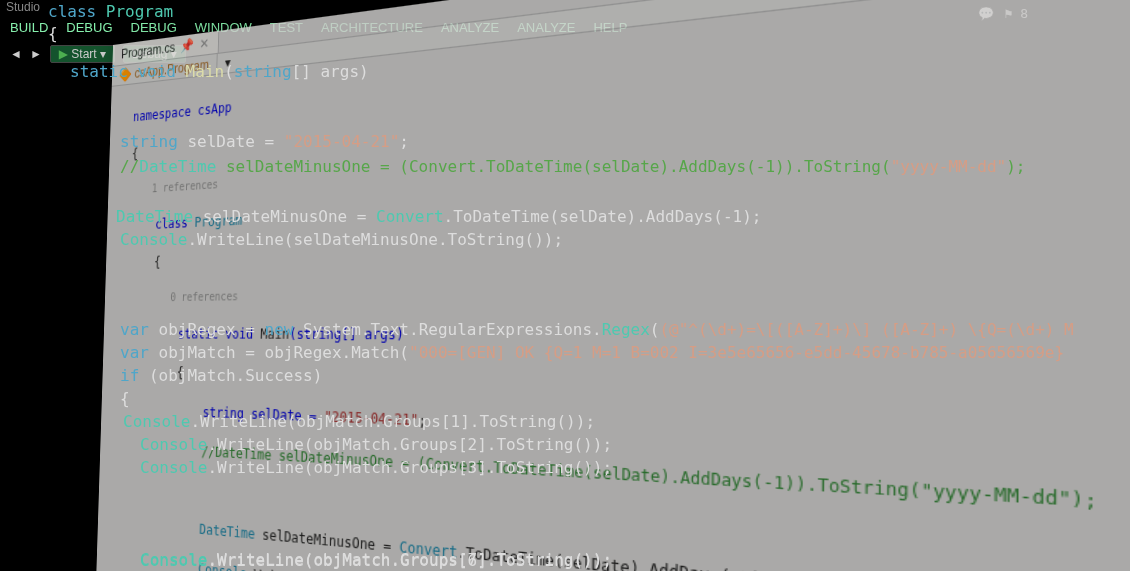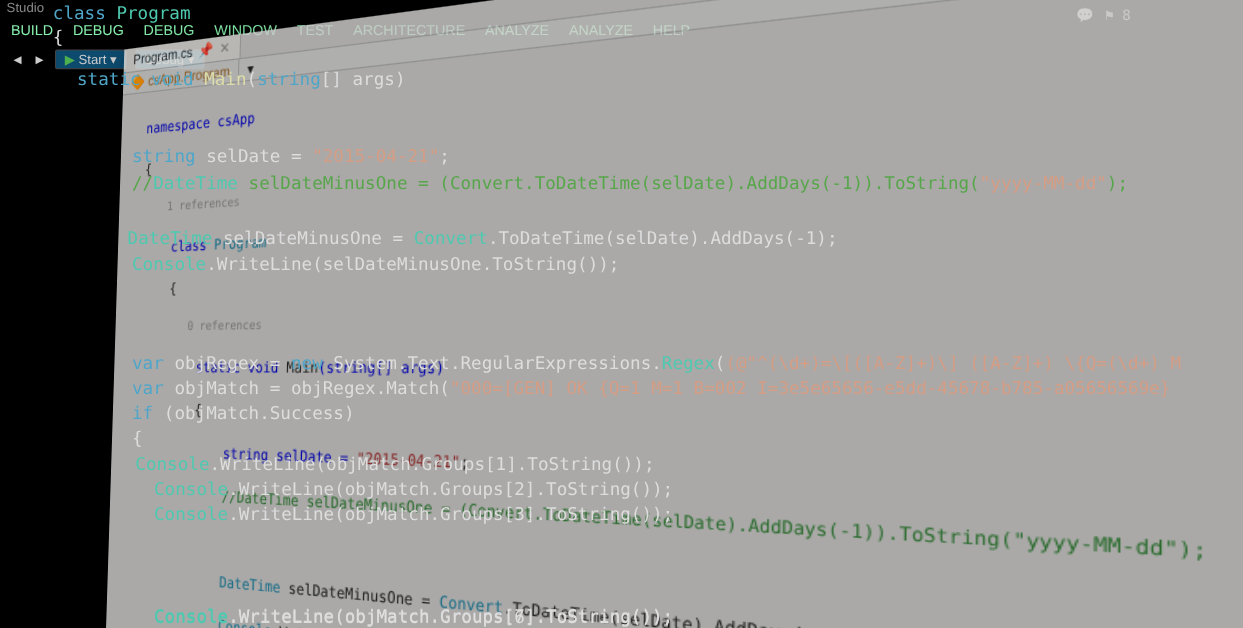--- a/index.html
+++ b/index.html
@@ -1,21 +1,21 @@
 <!DOCTYPE html>
 <html><head>
 <meta charset="utf-8">
 <style>
   html,body{margin:0;padding:0;width:1130px;height:571px;background:#000;font-family:Consolas,monospace;font-size:12px;overflow:hidden;}
   .ide{position:absolute;top:0;left:0;width:1048px;color:#ddd;}
   
   .menubar{display:flex;gap:18px;padding:6px 10px;color:#86efac;background:transparent;font-family:"Segoe UI",sans-serif;font-size:13px;}
   .menubar span{cursor:default;}
   .toolbar{display:flex;align-items:center;gap:8px;padding:4px 10px;font-family:"Segoe UI",sans-serif;font-size:12px;color:#ccc;}
-  .toolbar .btn{border:1px solid #444;padding:1px 8px;border-radius:2px;background:#0c4a6e;}
+  .toolbar .btn{border:1px solid #444;padding:1px 8px;border-radius:2px;background:#14532d;}
   .toolbar .play{color:#4caf50;}
   .notif{position:absolute;top:6px;right:20px;color:#ccc;display:flex;gap:10px;align-items:center;font-size:13px;}
   
   .panel-wrap{perspective:1400px;perspective-origin:20% 50%;position:absolute;top:70px;left:0;width:1130px;height:520px;}
   .panel{transform:rotateY(-32deg) rotateX(3deg) translateX(140px) translateY(-10px);transform-origin:left top;width:1050px;background:#c9c8c6;color:#222;padding-bottom:40px;box-shadow:0 0 20px rgba(0,0,0,.3);opacity:.85;}
   .tab{background:#d9d8d5;padding:3px 10px;display:inline-flex;align-items:center;gap:6px;border-right:1px solid #aaa;font-family:"Segoe UI",sans-serif;font-size:12px;}
   .tab .close{color:#888;}
   .tab .pin{color:#888;}
   .crumbs{display:flex;border-top:1px solid #aaa;border-bottom:1px solid #aaa;background:#cfcfcc;font-family:"Segoe UI",sans-serif;font-size:12px;}
   .crumbs .cell{padding:2px 8px;border-right:1px solid #aaa;}

